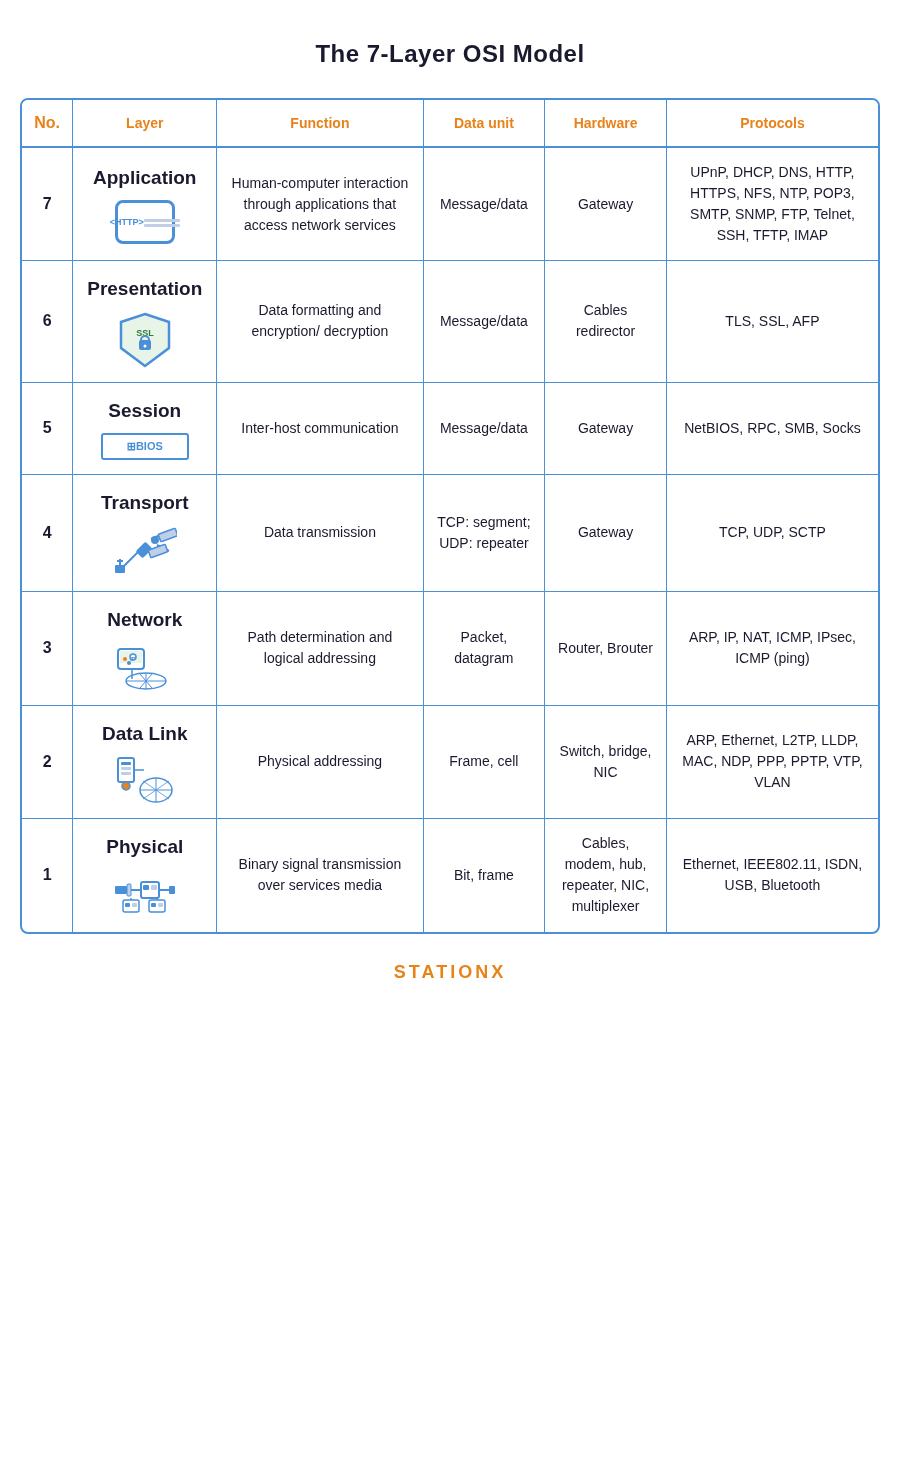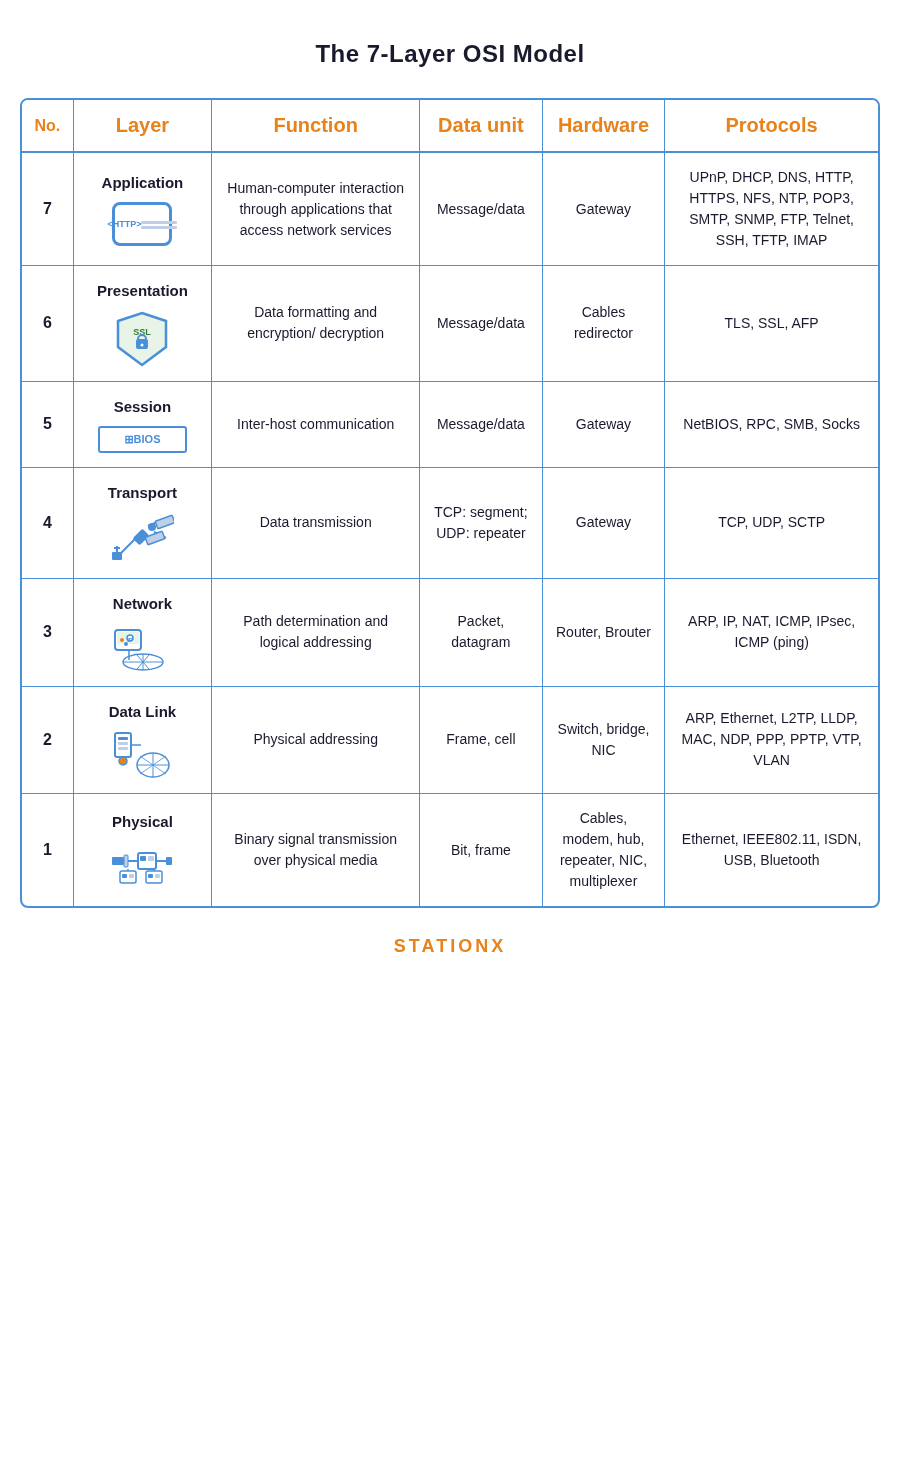--- a/index.html
+++ b/index.html
@@ -30,21 +30,21 @@
     table {
       width: 100%;
       border-collapse: collapse;
     }
     thead tr {
       background: #fff;
       padding-left: 44px;
     }
     thead th {
       padding: 14px 8px;
-      font-size: 20px;
+      font-size: 14px;
       font-weight: 700;
       color: #e8821a;
       text-align: center;
       border-bottom: 2px solid #4a90d9;
       border-right: 1px solid #4a90d9;
     }
     thead th:last-child { border-right: none; }
     tbody tr {
       border-bottom: 1px solid #4a90d9;
     }
@@ -60,21 +60,21 @@
     }
     tbody td:last-child { border-right: none; }
     .col-no { width: 48px; font-weight: 700; font-size: 16px; }
     .col-layer { width: 130px; }
     .col-function { width: 195px; }
     .col-dataunit { width: 115px; }
     .col-hardware { width: 115px; }
     .col-protocols { width: 200px; }
     .layer-name {
       font-weight: 600;
-      font-size: 15px;
+      font-size: 19px;
       display: block;
       margin-bottom: 8px;
     }
     .icon-wrap {
       display: flex;
       justify-content: center;
       align-items: center;
       margin-top: 4px;
     }
     
@@ -276,21 +276,21 @@
         <rect x="12" y="33" width="5" height="4" rx="1" fill="#4a90d9"></rect>
         <rect x="19" y="33" width="5" height="4" rx="1" fill="#c0cfe8"></rect>
         <line x1="18" y1="28" x2="18" y2="30" stroke="#4a90d9" stroke-width="1.5"></line>
         <rect x="36" y="30" width="16" height="12" rx="2" fill="white" stroke="#4a90d9" stroke-width="1.5"></rect>
         <rect x="38" y="33" width="5" height="4" rx="1" fill="#4a90d9"></rect>
         <rect x="45" y="33" width="5" height="4" rx="1" fill="#c0cfe8"></rect>
         <line x1="44" y1="28" x2="44" y2="30" stroke="#4a90d9" stroke-width="1.5"></line>
       </svg>
             </div>
           </td>
-          <td class="col-function">Binary signal transmission over physical media</td>
+          <td class="col-function">Binary signal transmission over services media</td>
           <td class="col-dataunit">Bit, frame</td>
           <td class="col-hardware">Cables, modem, hub, repeater, NIC, multiplexer</td>
           <td class="col-protocols">Ethernet, IEEE802.11, ISDN, USB, Bluetooth</td>
         </tr>
       </tbody>
   </table>
 </div>
 
 <div class="footer">
   <div class="footer-brand">

